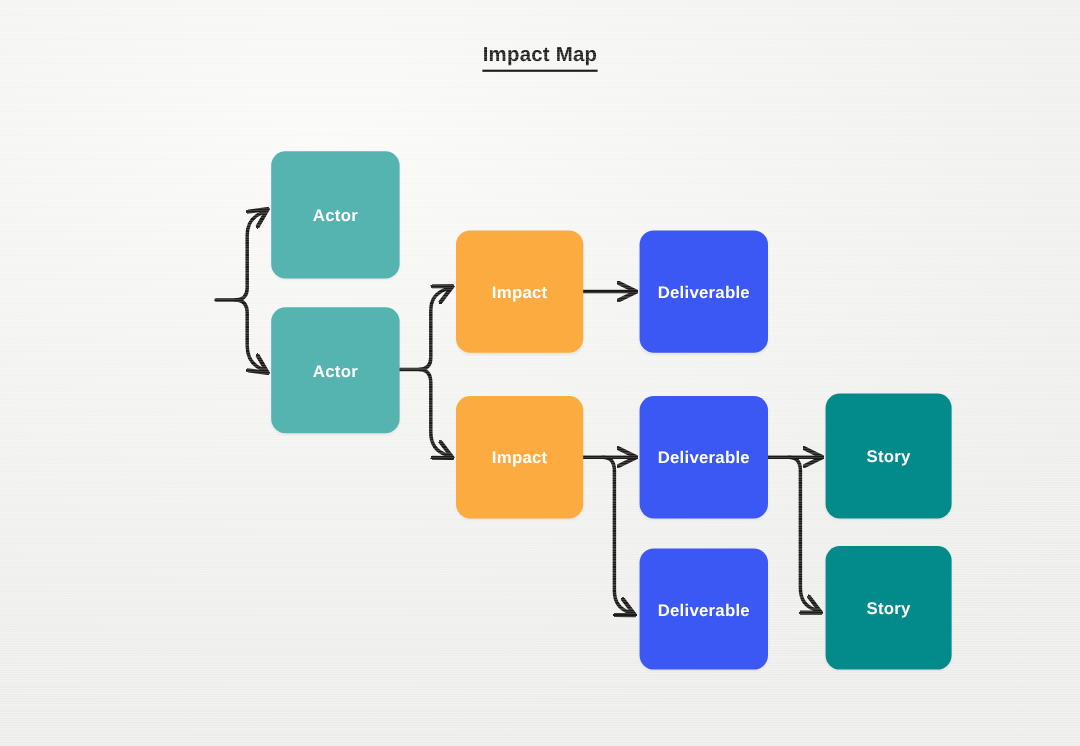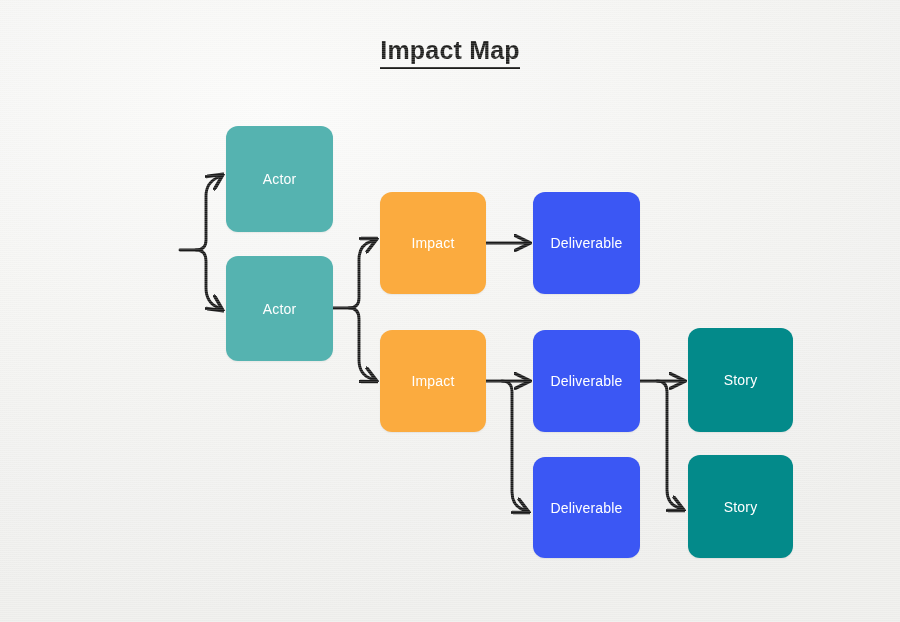--- a/index.html
+++ b/index.html
@@ -30,21 +30,21 @@
       repeating-linear-gradient(0deg, rgba(255,255,255,0.30) 0px, rgba(255,255,255,0.30) 1px, rgba(0,0,0,0.010) 1px, rgba(0,0,0,0.010) 2px);
     opacity: 0.55;
   }
 
   #title {
     position: absolute;
     left: 0;
     top: 36px;
     width: 900px;
     text-align: center;
-    font-size: 25px;
+    font-size: 17px;
     font-weight: 600;
     color: #1d1d1b;
     letter-spacing: 0.2px;
   }
   #title .u {
     border-bottom: 2px solid #1d1d1b;
     padding-bottom: 3px;
   }
 
   svg#edges {
@@ -57,21 +57,21 @@
   }
 
   .node {
     position: absolute;
     border-radius: 12px;
     display: flex;
     align-items: center;
     justify-content: center;
     color: #ffffff;
     font-size: 14px;
-    font-weight: 400;
+    font-weight: 700;
     letter-spacing: 0.2px;
     box-shadow: 0 1px 2px rgba(0,0,0,0.06);
     z-index: 2;
   }
 </style>
 </head>
 <body>
 
 <div id="canvas">
 

